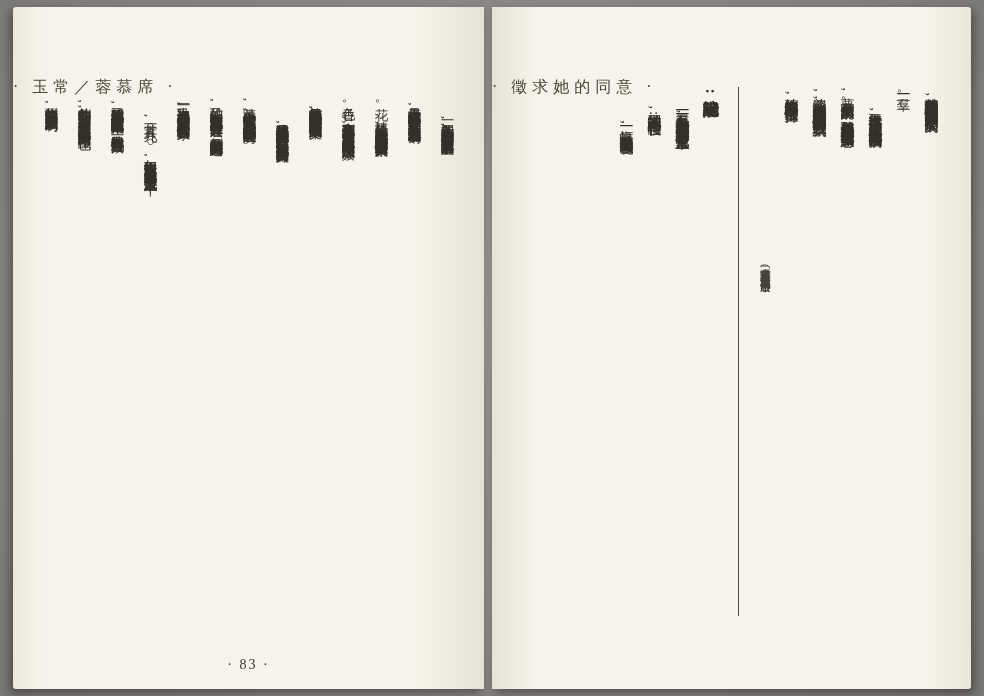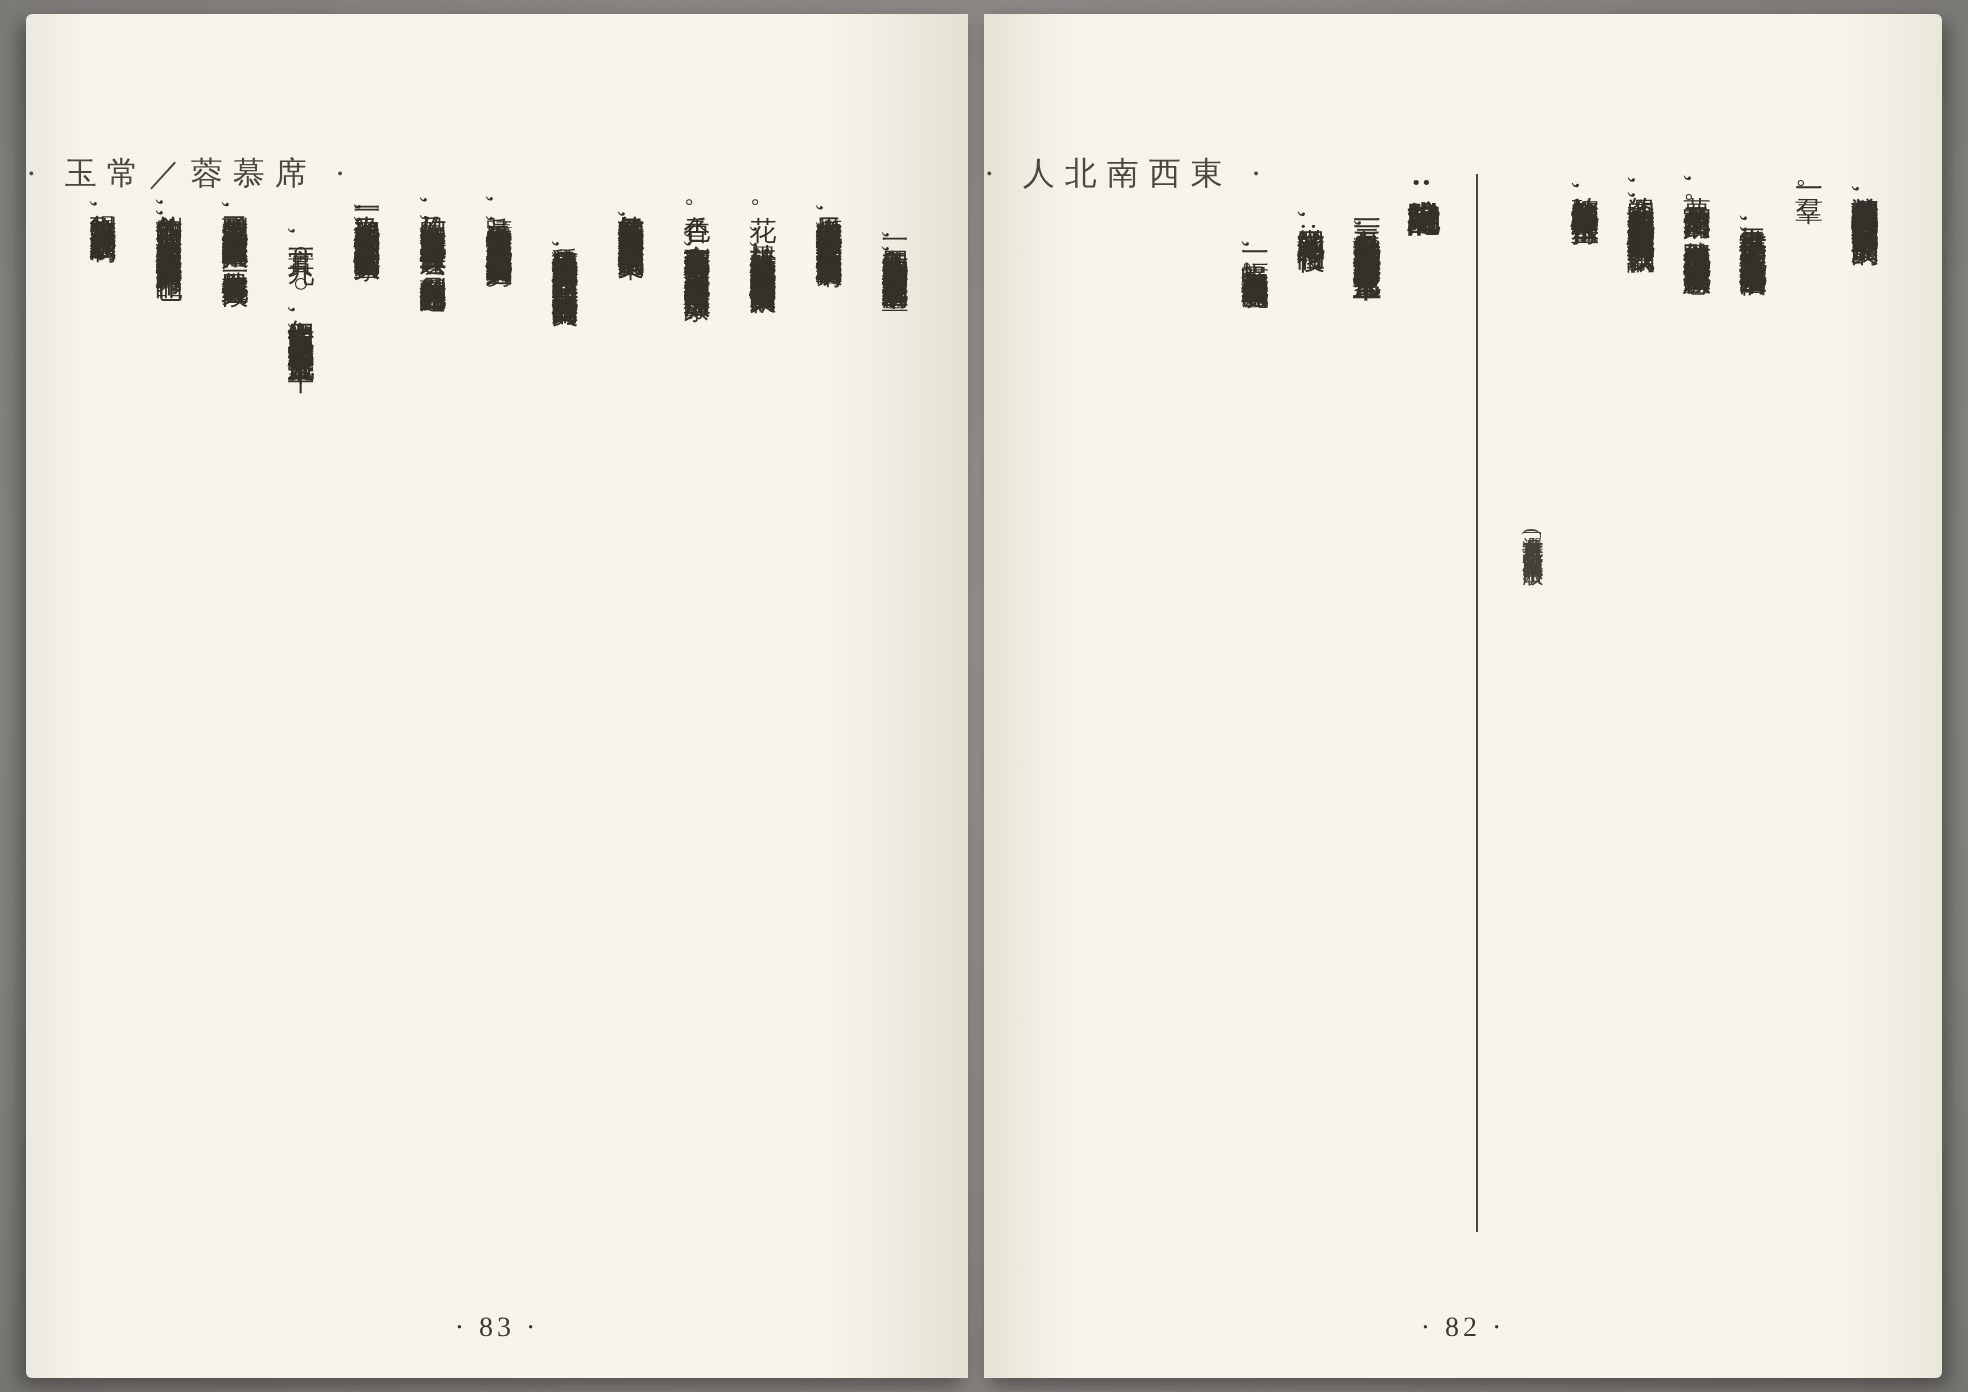--- a/index.html
+++ b/index.html
@@ -97,31 +97,30 @@
       <p class="col">一次又一次機緣的那些故事,讓我印象深刻,眞是個脾氣古怪的畫家啊!</p>
       <p class="col ind">其實,一九○○年出生於四川富商之家,十七歲進上海的美術學校,十九歲留學日本,二十</p>
       <p class="col">歲就到了巴黎的常玉,應該算是幼有大志而又很幸運的年輕人。他在巴黎也確實有過一段狂</p>
       <p class="col">熱的創作時期,參加展覽,結交藝術家,在二十八歲那年娶了一個法國侯爵的女兒,作品也</p>
       <p class="col">得到收藏家的重視,應該算是很順利的了。</p>
     </div>
     <div class="folio">· 83 ·</div>
   </div>
 
   <div class="page page-right">
-    <div class="running-head">· 人北南西東 ·</div>
+    <div class="running-head">· 徵求她的同意 ·</div>
     <div class="vbody right-vbody">
       <p class="col">並讓我們意識到人的眼光之短窄,我們往往只看那成功的一個,卻從不見那失敗的</p>
       <p class="col">一羣。</p>
       <p class="col ind">常玉逝世迄今已二十餘年,他的一生,充其量也不過是巴黎芸芸衆生中的一個</p>
       <p class="col">夢,夢是空幻了無痕跡的。他雖然是那麼消極無爲地生活着,他的後半生如被蠱惑</p>
       <p class="col">的命運,他卻藉着創作的表現,將極端的愁苦窮困化作悲劇性的美學,以致讓我們</p>
       <p class="col">確知他的生命雖然終止,永恆卻依舊堅持。</p>
       <p class="col citation">選自古月芳「誘惑者」(大村出版社・民國八十年十一月出版)</p>
       <div class="vrule"></div>
       <p class="col note-heading">編者附記:</p>
       <p class="col ind note-col1"><span>一九九二年五月二十一日的聯合副刊上,又是作家又是畫家的</span><span class="em">席慕蓉</span><span>,也寫了一篇「</span><span class="em">常玉</span><span>」,</span></p>
       <p class="col ind">徵求她的同意,特附刊在後:</p>
       <p class="col ind2">一幅畫,其實就是那個畫者的渴望和靈魂。</p>
     </div>
-    <div class="folio">· 82 ·</div>
   </div>
 
 </div>
 
 </body></html>

